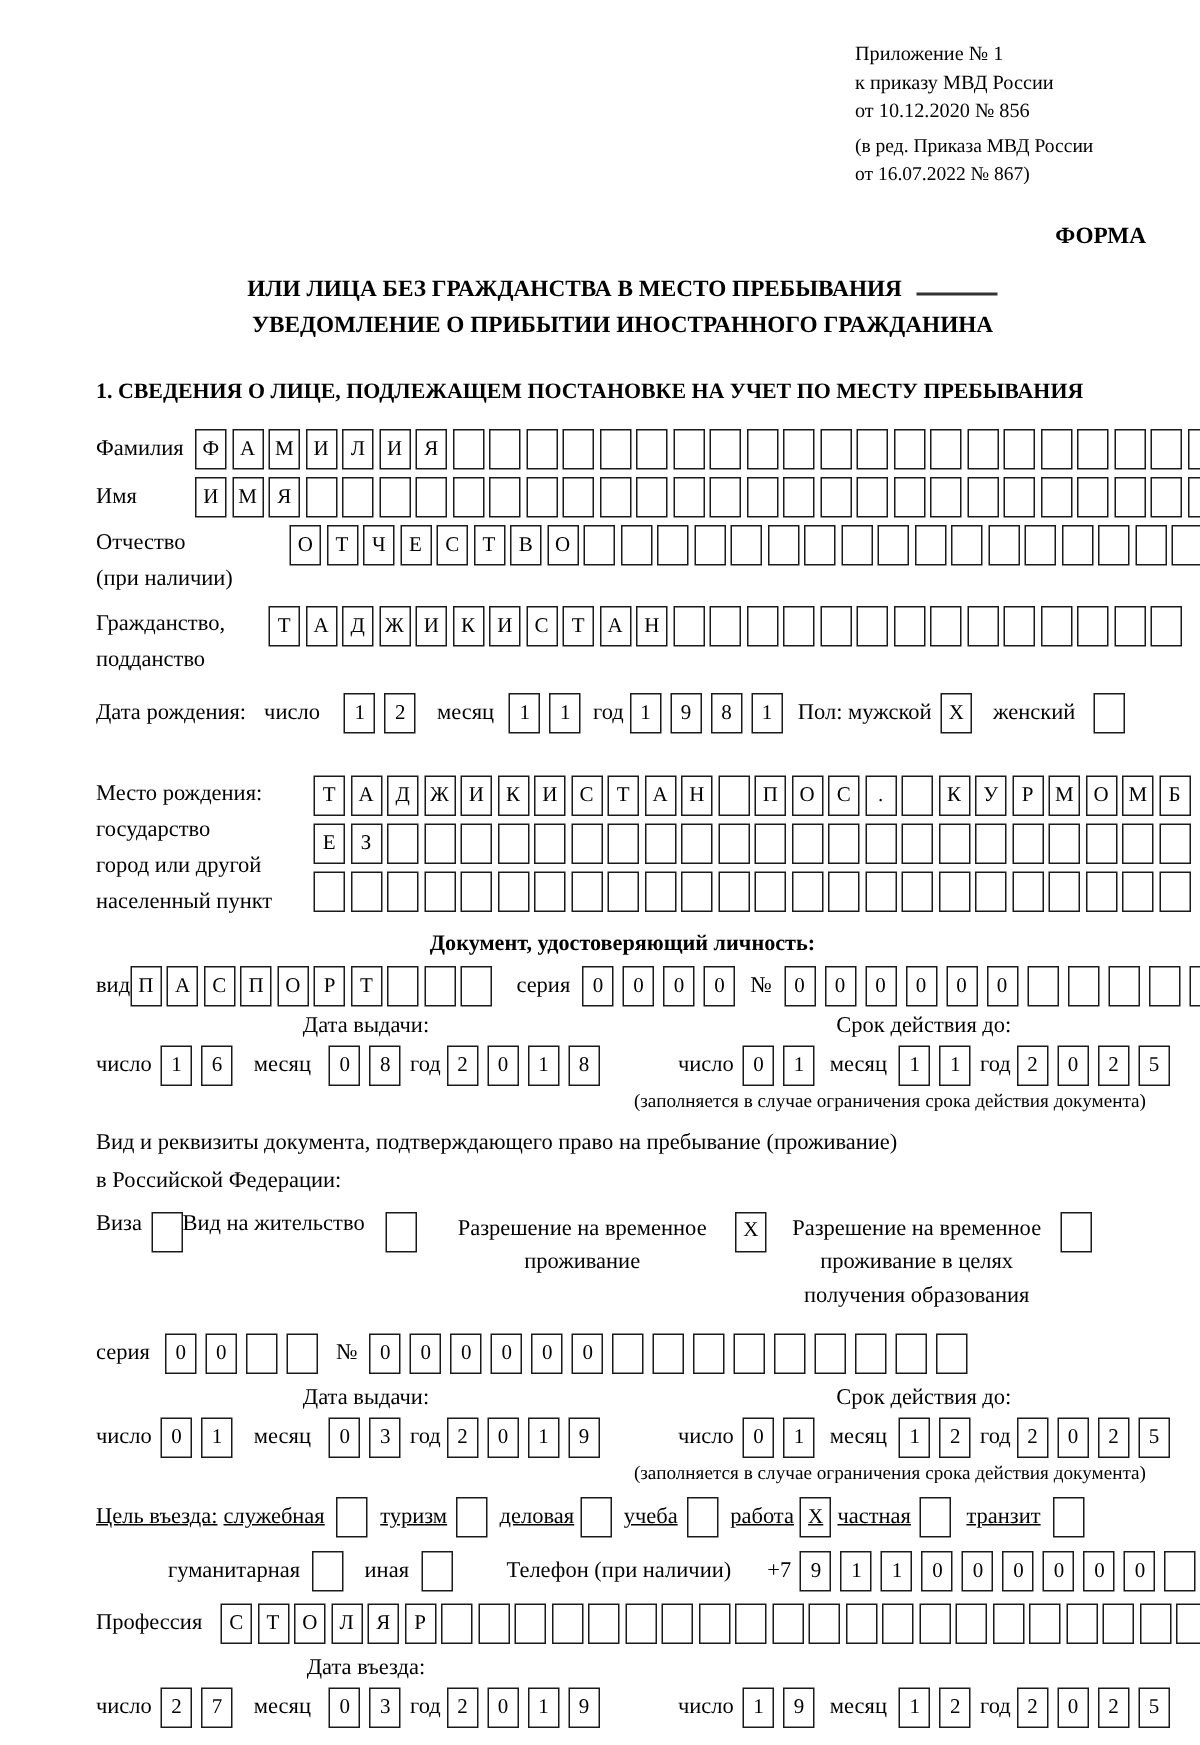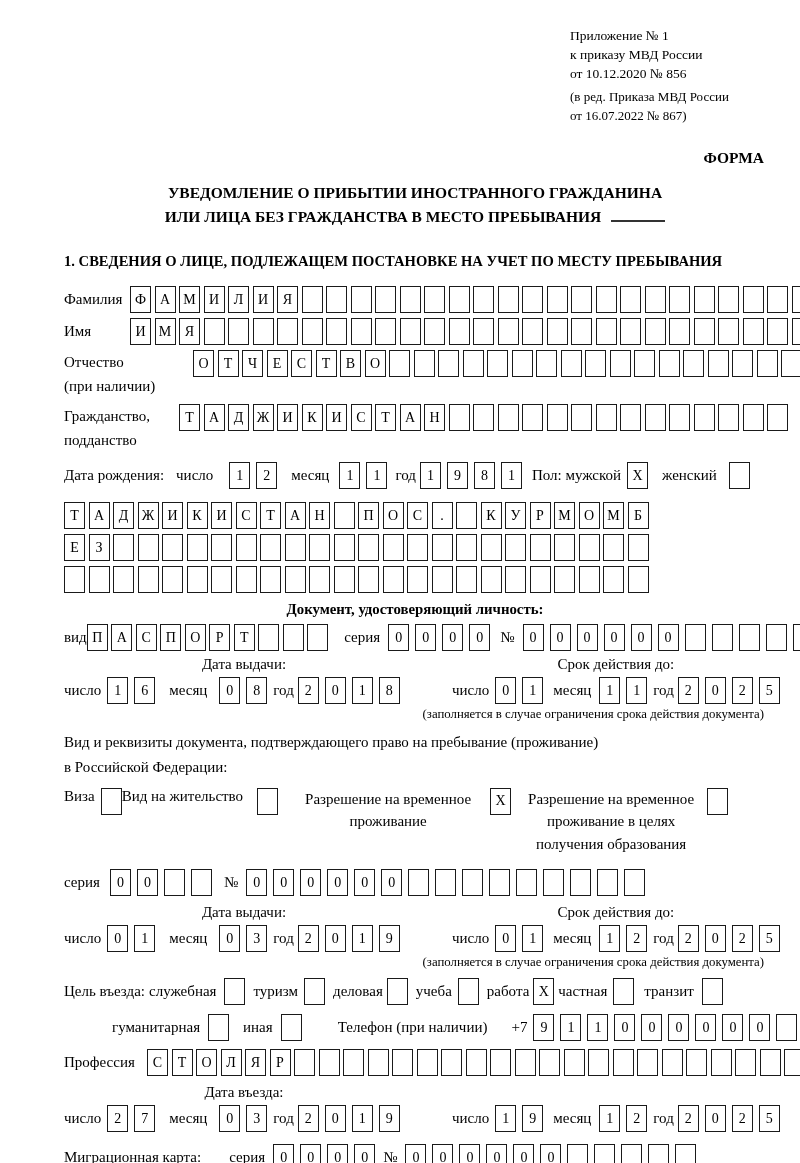--- a/index.html
+++ b/index.html
@@ -51,24 +51,24 @@
     <div>от 10.12.2020 № 856</div>
     <div class="annex2">
       <div>(в ред. Приказа МВД России</div>
       <div>от 16.07.2022 № 867)</div>
     </div>
   </div>
 
   <div class="forma">ФОРМА</div>
 
   <div class="title">
-    <div>УВЕДОМЛЕНИЕ О ПРИБЫТИИ ИНОСТРАННОГО ГРАЖДАНИНА</div>
     <div>
       <span>ИЛИ ЛИЦА БЕЗ ГРАЖДАНСТВА В МЕСТО ПРЕБЫВАНИЯ</span><span class="blank"></span>
     </div>
+    <div>УВЕДОМЛЕНИЕ О ПРИБЫТИИ ИНОСТРАННОГО ГРАЖДАНИНА</div>
   </div>
 
   <div class="sec1">1. СВЕДЕНИЯ О ЛИЦЕ, ПОДЛЕЖАЩЕМ ПОСТАНОВКЕ НА УЧЕТ ПО МЕСТУ ПРЕБЫВАНИЯ</div>
 
   <div class="row">
     <span class="lb w66">Фамилия</span>
     <span class="cells">
         <span class="cell">Ф</span>
         <span class="cell">А</span>
         <span class="cell">М</span>
@@ -199,21 +199,21 @@
           <span class="cell"></span>
           <span class="cell"></span>
           <span class="cell"></span>
           <span class="cell"></span>
           <span class="cell"></span>
           <span class="cell"></span>
         </span>
     </div>
   </div>
 
-  <div class="row" style="margin:10px 0 13px;text-align:center;">
+  <div class="row" style="margin:10px 0 28px;text-align:center;">
     <span class="lb">Дата рождения:</span>
     <span class="lb ml12">число</span>
     <span class="cells dcells ml16">
         <span class="cell">1</span>
         <span class="cell">2</span>
       </span>
     <span class="lb ml14">месяц</span>
     <span class="cells dcells ml10">
         <span class="cell">1</span>
         <span class="cell">1</span>
@@ -229,20 +229,26 @@
     <span class="cells ml6">
         <span class="cell">X</span>
       </span>
     <span class="lb ml14">женский</span>
     <span class="cells ml12">
         <span class="cell"></span>
       </span>
   </div>
 
   <div class="block">
+    <div class="lcol" style="width:145px;">
+      <div>Место рождения:</div>
+      <div>государство</div>
+      <div>город или другой</div>
+      <div>населенный пункт</div>
+    </div>
     <div class="ccol">
       <span class="cells">
           <span class="cell">Т</span>
           <span class="cell">А</span>
           <span class="cell">Д</span>
           <span class="cell">Ж</span>
           <span class="cell">И</span>
           <span class="cell">К</span>
           <span class="cell">И</span>
           <span class="cell">С</span>
@@ -498,21 +504,21 @@
             <span class="cell">2</span>
             <span class="cell">0</span>
             <span class="cell">2</span>
             <span class="cell">5</span>
           </span>
       </div>
     </div>
   </div>
   <div class="finer">(заполняется в случае ограничения срока действия документа)</div>
 
-  <div class="row" style="margin-top:6px;">
+  <div class="row" style="margin-top:6px;text-decoration:underline;">
     <span class="lb">Цель въезда:</span>
     <span class="lb ml4">служебная</span>
     <span class="cells ml8">
         <span class="cell"></span>
       </span>
     <span class="lb ml8">туризм</span>
     <span class="cells ml6">
         <span class="cell"></span>
       </span>
     <span class="lb ml8">деловая</span>

